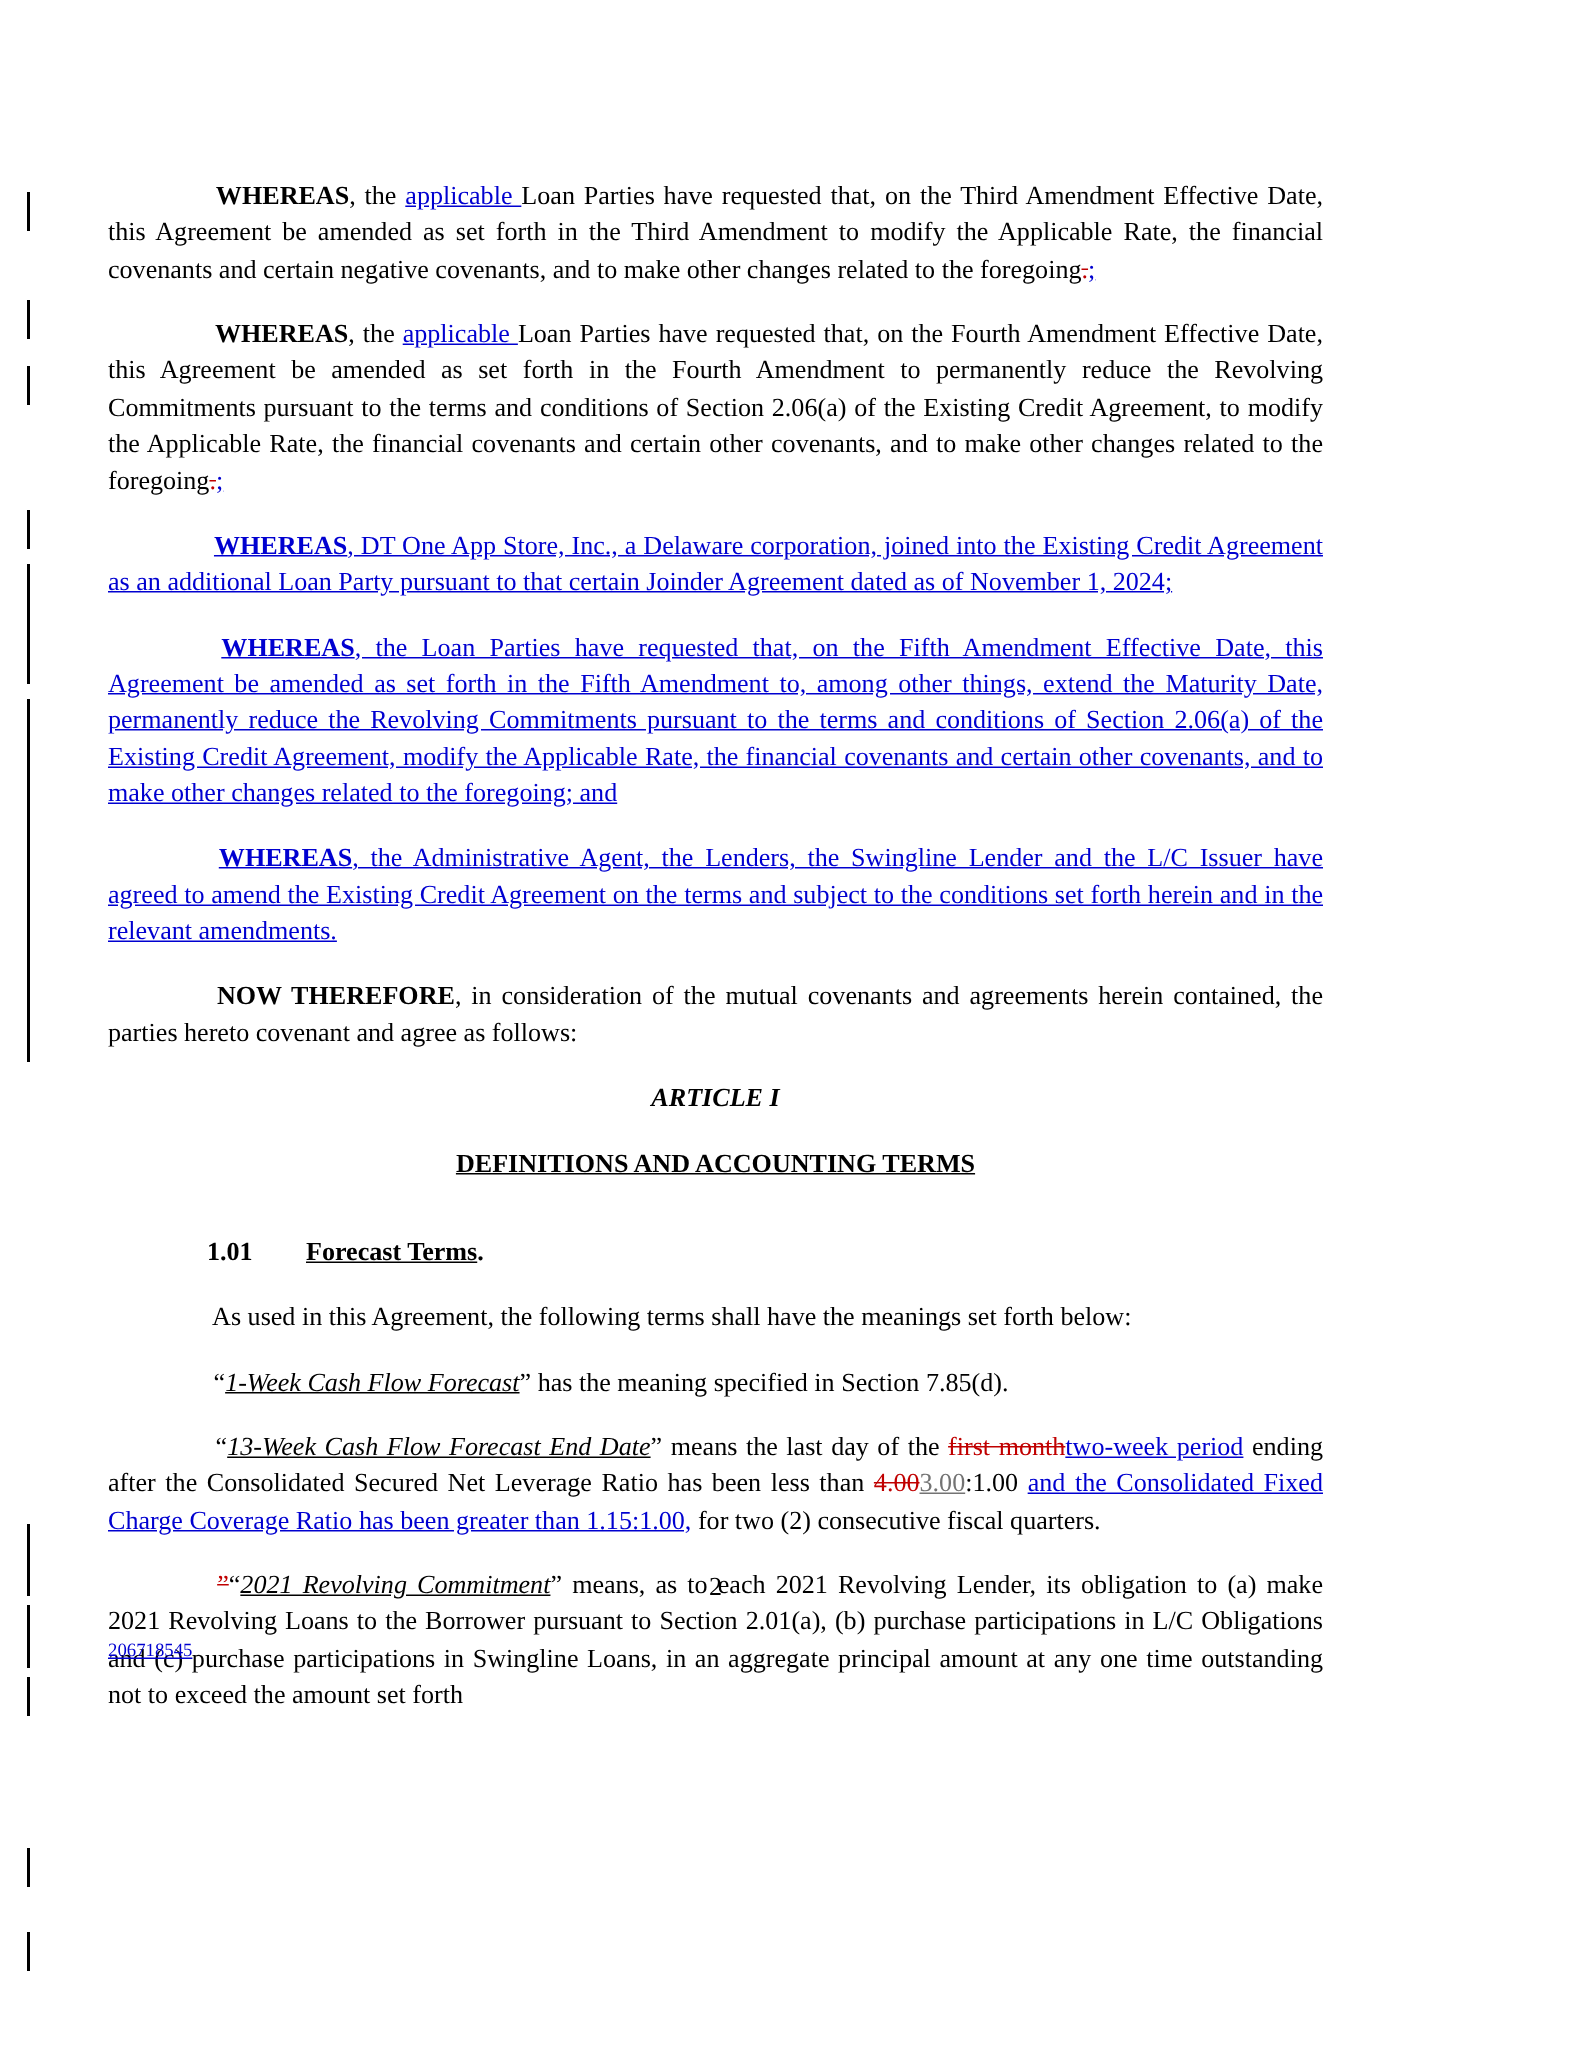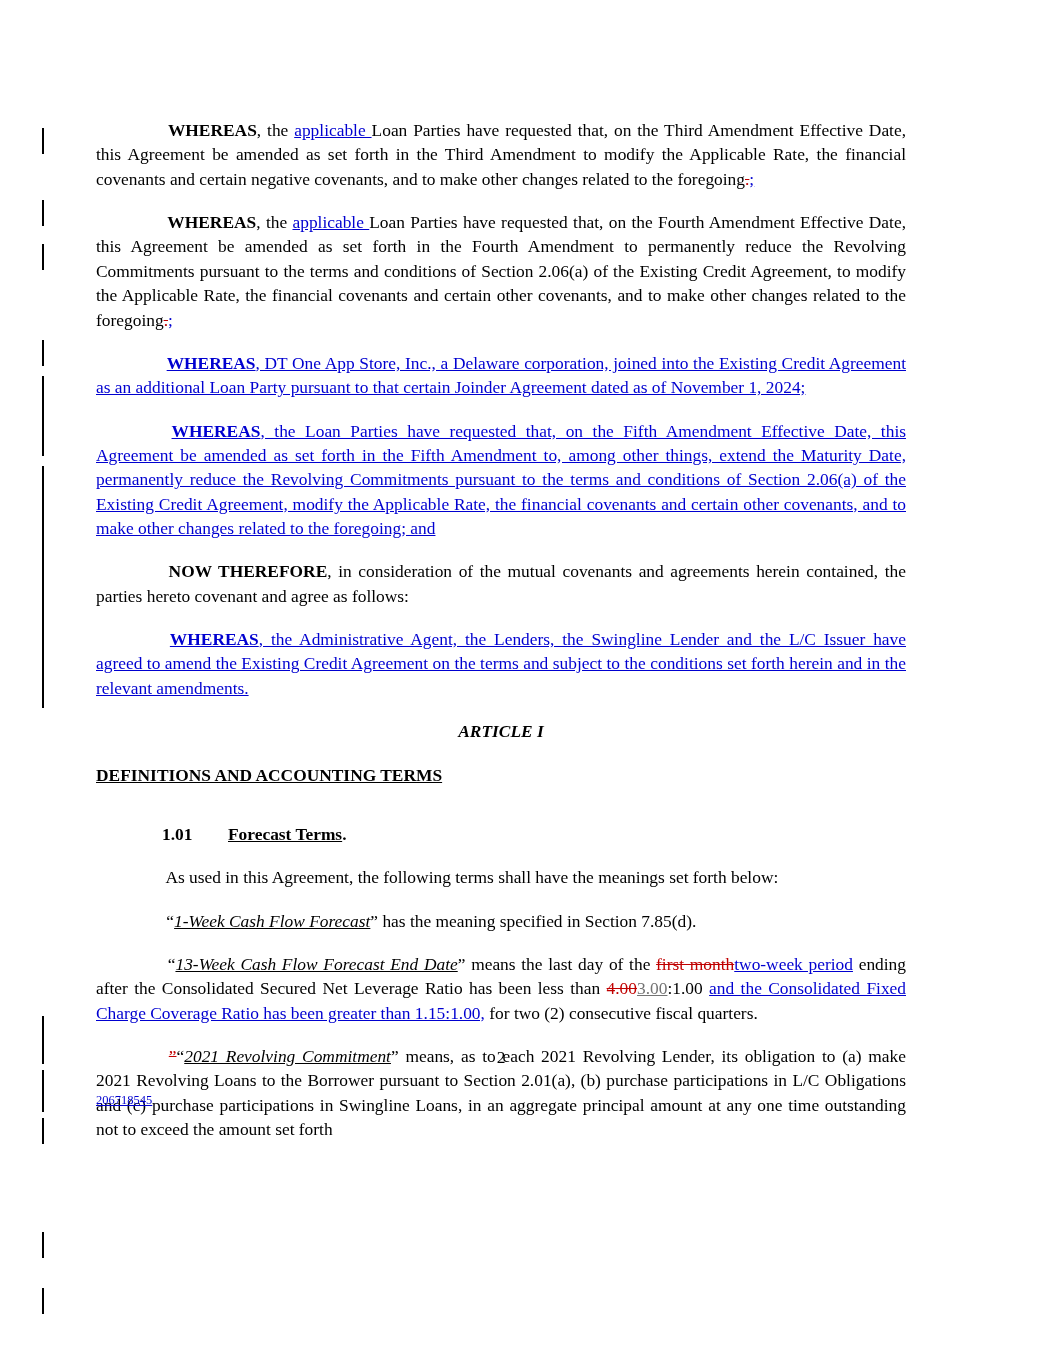--- a/index.html
+++ b/index.html
@@ -10,21 +10,21 @@
   body {
     font-family: "Liberation Serif", serif;
     color: #000000;
   }
   .page {
     position: relative;
     width: 1055px;
     height: 1365px;
     background: #ffffff;
     box-sizing: border-box;
-    padding: 118px 120px 40px 96px;
+    padding: 118px 120px 40px 72px;
     font-size: 17.4px;
     line-height: 1.40;
   }
   .content {
     position: relative;
     width: 810px;
   }
   p {
     margin: 0 0 19px 0;
     text-align: justify;
@@ -75,21 +75,21 @@
     text-decoration: underline;
   }
   .article-head {
     margin: 0 0 19px 0;
     text-align: center;
     font-weight: bold;
     font-style: italic;
   }
   .article-head2 {
     margin: 12px 0 19px 0;
-    text-align: left;
+    text-align: center;
     font-weight: bold;
     text-decoration: underline;
   }
   .sec-head {
     margin: 0 0 19px 0;
   }
   .sec-num {
     display: inline-block;
     width: 66px;
     margin-left: 66px;
@@ -126,25 +126,25 @@
 
     <p class="indent">
       <span class="b ins">WHEREAS</span><span class="ins">, DT One App Store, Inc., a Delaware corporation, joined into the Existing Credit Agreement as an additional Loan Party pursuant to that certain Joinder Agreement dated as of November 1, 2024;</span>
     </p>
 
     <p class="indent">
       <span class="b ins">WHEREAS</span><span class="ins">, the Loan Parties have requested that, on the Fifth Amendment Effective Date, this Agreement be amended as set forth in the Fifth Amendment to, among other things, extend the Maturity Date, permanently reduce the Revolving Commitments pursuant to the terms and conditions of Section 2.06(a) of the Existing Credit Agreement, modify the Applicable Rate, the financial covenants and certain other covenants, and to make other changes related to the foregoing; and</span>
     </p>
 
     <p class="indent">
-      <span class="b">NOW THEREFORE</span><span>, in consideration of the mutual covenants and agreements herein contained, the parties hereto covenant and agree as follows:</span>
+      <span class="b ins">WHEREAS</span><span class="ins">, the Administrative Agent, the Lenders, the Swingline Lender and the L/C Issuer have agreed to amend the Existing Credit Agreement on the terms and subject to the conditions set forth herein and in the relevant amendments.</span>
     </p>
 
     <p class="indent">
-      <span class="b ins">WHEREAS</span><span class="ins">, the Administrative Agent, the Lenders, the Swingline Lender and the L/C Issuer have agreed to amend the Existing Credit Agreement on the terms and subject to the conditions set forth herein and in the relevant amendments.</span>
+      <span class="b">NOW THEREFORE</span><span>, in consideration of the mutual covenants and agreements herein contained, the parties hereto covenant and agree as follows:</span>
     </p>
 
     <p class="article-head">ARTICLE I</p>
     <p class="article-head2">DEFINITIONS AND ACCOUNTING TERMS</p>
 
     <p class="sec-head">
       <span class="sec-num">1.01</span><span class="b u">Forecast Terms</span><span class="b">.</span>
     </p>
 
     <p class="indent nojust">

